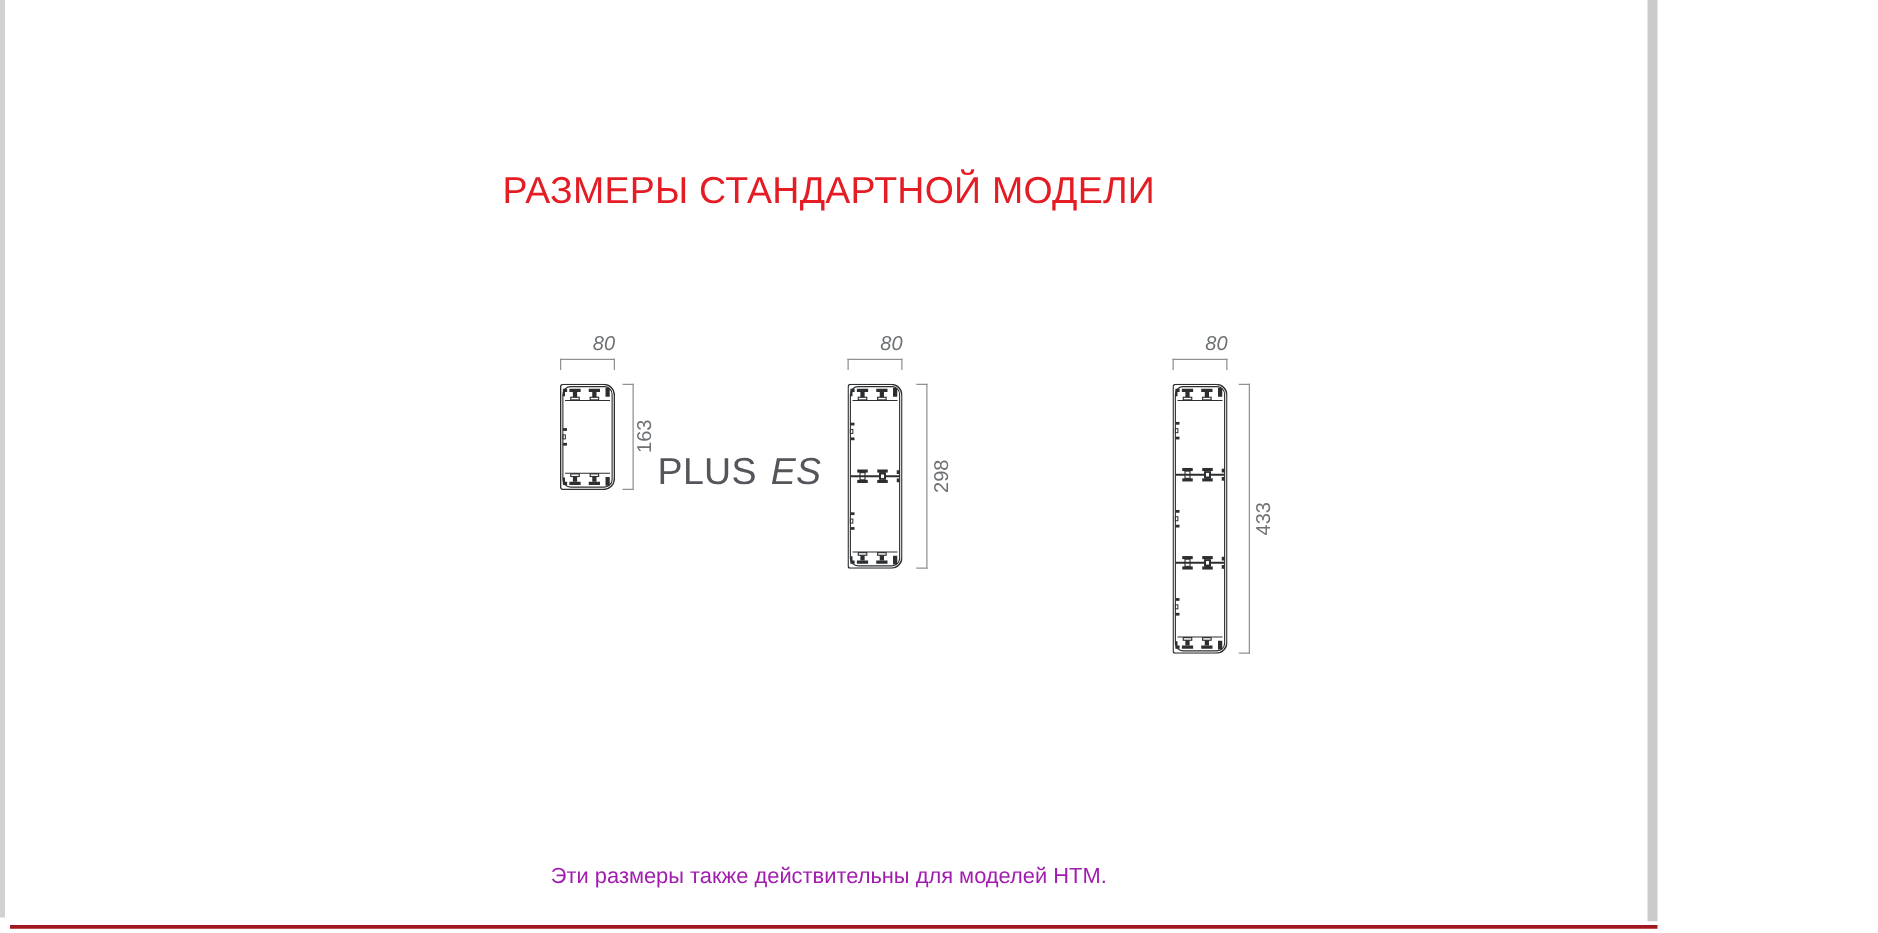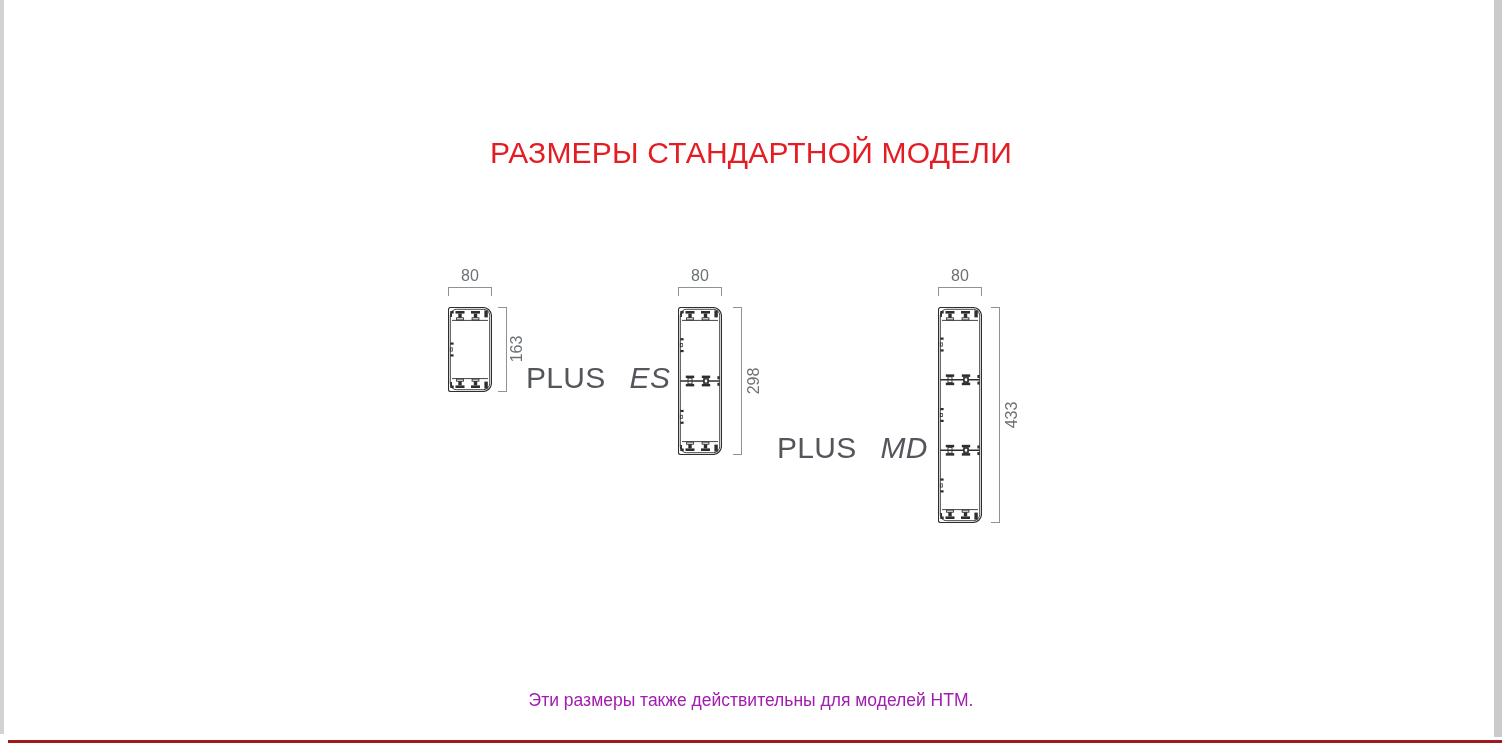--- a/index.html
+++ b/index.html
@@ -2,21 +2,21 @@
 <html><head>
 <meta charset="utf-8">
 <style>
   html, body {
     margin: 0; padding: 0;
     width: 1502px; height: 746px;
     background: #ffffff;
     font-family: "Liberation Sans", sans-serif;
     overflow: hidden;
   }
-  .page { position: relative; width: 1502px; height: 746px; background:#fff; }
+  .page { position: relative; width: 1326px; height: 746px; background:#fff; }
 
   .edge-left  { position:absolute; left:0;  top:0; width:4px;  height:734px; background:#d2d2d2; }
   .edge-right { position:absolute; right:0; top:0; width:8px;  height:737px; background:#cbcbcb; }
   .bottom-rule{ position:absolute; left:8px; right:0; top:740px; height:3px; background:#a1191f; }
 
   .title {
     position:absolute; top:136px; left:0; width:100%;
     text-align:center; font-size:30px; font-weight:400;
     color:#e41d25; letter-spacing:0.2px; white-space:nowrap;
   }
@@ -27,22 +27,22 @@
   .fig-lg { left:938px; }
 
   .profile { display:block; }
 
   .dim-top {
     position:absolute; top:-20px; left:0; width:44px; height:9px;
     border-top:1px solid #8f9294; border-left:1px solid #8f9294; border-right:1px solid #8f9294;
     box-sizing:border-box;
   }
   .dim-top-num {
-    position:absolute; top:-41px; left:0; width:44px; text-align:center;
-    font-size:16px; color:#6d7174; line-height:19px;
+    position:absolute; top:-41px; left:0; width:44px; text-align:right;
+    font-size:16px; color:#6d7174; line-height:19px;font-style:italic;
   }
 
   .dim-right {
     position:absolute; top:0; width:9px; box-sizing:border-box;
     border-right:1px solid #8f9294; border-top:1px solid #8f9294; border-bottom:1px solid #8f9294;
   }
   .fig-es .dim-right { left:50px; height:85px;  }
   .fig-md .dim-right { left:55px; height:148px; }
   .fig-lg .dim-right { left:53px; height:216px; }
 
@@ -51,21 +51,21 @@
     transform:translate(-50%,-50%) rotate(-90deg);
   }
   .fig-es .dim-right-num { left:69px; top:42px;  }
   .fig-md .dim-right-num { left:76px; top:74px;  }
   .fig-lg .dim-right-num { left:74px; top:108px; }
 
   .fig-label {
     position:absolute; white-space:nowrap;
     font-size:30px; color:#54565b; letter-spacing:0.3px; line-height:36px;
   }
-  .fig-label .model { font-style:italic; margin-left:24px; }
+  .fig-label .model { font-style:italic; margin-left:11px; }
   .fig-es .fig-label { left:78px; top:53px;  }
   .fig-md .fig-label { left:99px; top:123px; }
   .fig-lg .fig-label { left:95px; top:194px; }
 
   .note {
     position:absolute; top:690px; left:0; width:100%;
     text-align:center; font-size:17.5px; color:#a21caf; white-space:nowrap;
   }
 </style>
 </head>
@@ -159,23 +159,20 @@
         <rect x="39.4" y="75.8" width="2.3" height="3" fill="#2c2e30"></rect>
         <rect x="2.3" y="31.15" width="3.3" height="2.2" fill="#2c2e30"></rect>
         <rect x="2.3" y="42.949999999999996" width="3.3" height="2.2" fill="#2c2e30"></rect>
         <rect x="2.3" y="36.55" width="2" height="3.2" fill="none" stroke="#2c2e30" stroke-width="0.8"></rect>
         <rect x="2.3" y="102.85000000000001" width="3.3" height="2.2" fill="#2c2e30"></rect>
         <rect x="2.3" y="114.65" width="3.3" height="2.2" fill="#2c2e30"></rect>
         <rect x="2.3" y="108.25000000000001" width="2" height="3.2" fill="none" stroke="#2c2e30" stroke-width="0.8"></rect>
       </svg>
     <div class="dim-right"></div>
     <div class="dim-right-num">298</div>
-    <div class="fig-label">
-      <span class="series">PLUS</span><span class="model">MD</span>
-    </div>
   </div>
 
   <div class="figure fig-lg">
     <div class="dim-top-num">80</div>
     <div class="dim-top"></div>
     <svg class="profile" viewBox="0 0 44 216" width="44" height="216">
         <path d="M 2.5,0.5 L 35,0.5 A 8.5,8.5 0 0 1 43.5,9 L 43.5,207 A 8.5,8.5 0 0 1 35,215.5 L 2.5,215.5 A 2,2 0 0 1 0.5,213.5 L 0.5,2.5 A 2,2 0 0 1 2.5,0.5 Z" fill="none" stroke="#2c2e30" stroke-width="1.1"></path>
         <rect x="2.3" y="2.3" width="39.4" height="211.4" rx="6.2" fill="none" stroke="#2c2e30" stroke-width="0.9"></rect>
         <g>
           <line x1="4" y1="13.4" x2="40" y2="13.4" stroke="#2c2e30" stroke-width="0.9"></line>

